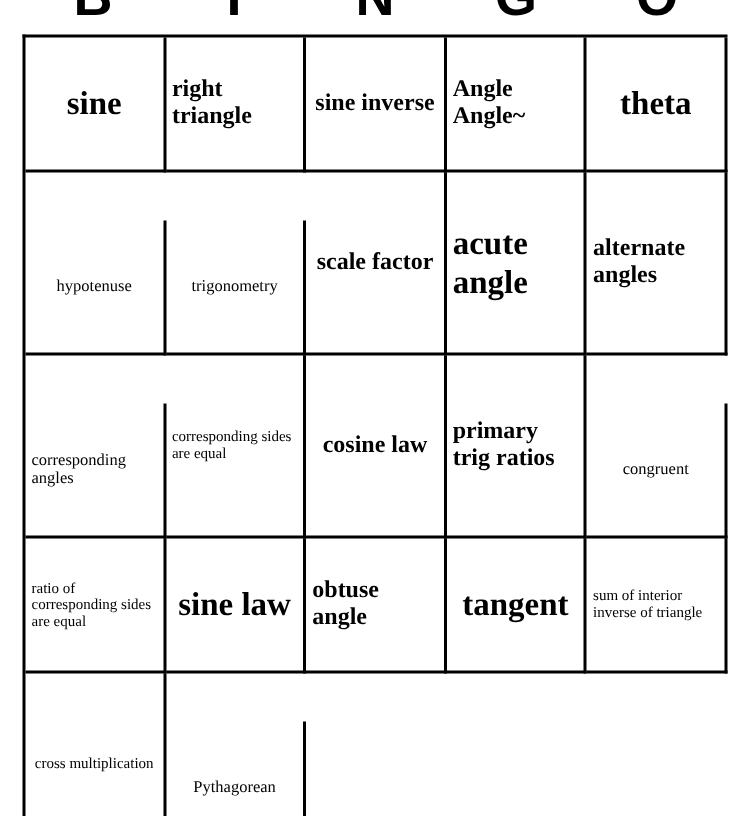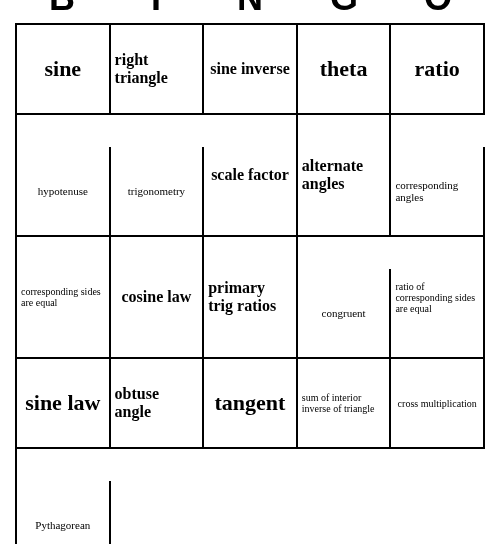--- a/index.html
+++ b/index.html
@@ -68,25 +68,26 @@
   <div class="header-cell">B</div>
       <div class="header-cell">I</div>
       <div class="header-cell">N</div>
       <div class="header-cell">G</div>
       <div class="header-cell">O</div>
     </div>
   <div class="bingo-grid">
   <div class="cell cell-large">sine</div>
       <div class="cell cell-medium">right triangle</div>
       <div class="cell cell-medium">sine inverse</div>
+      <div class="cell cell-medium">Angle Angle~</div>
       <div class="cell cell-large">theta</div>
-      <div class="cell cell-large">ratio</div>
       <div class="cell cell-small">hypotenuse</div>
       <div class="cell cell-small">trigonometry</div>
       <div class="cell cell-medium">scale factor</div>
+      <div class="cell cell-large">acute angle</div>
       <div class="cell cell-medium">alternate angles</div>
       <div class="cell cell-small">corresponding angles</div>
       <div class="cell cell-xsmall">corresponding sides are equal</div>
       <div class="cell cell-medium">cosine law</div>
       <div class="cell cell-medium">primary trig ratios</div>
       <div class="cell cell-small">congruent</div>
       <div class="cell cell-xsmall">ratio of corresponding sides are equal</div>
       <div class="cell cell-large">sine law</div>
       <div class="cell cell-medium">obtuse angle</div>
       <div class="cell cell-large">tangent</div>

